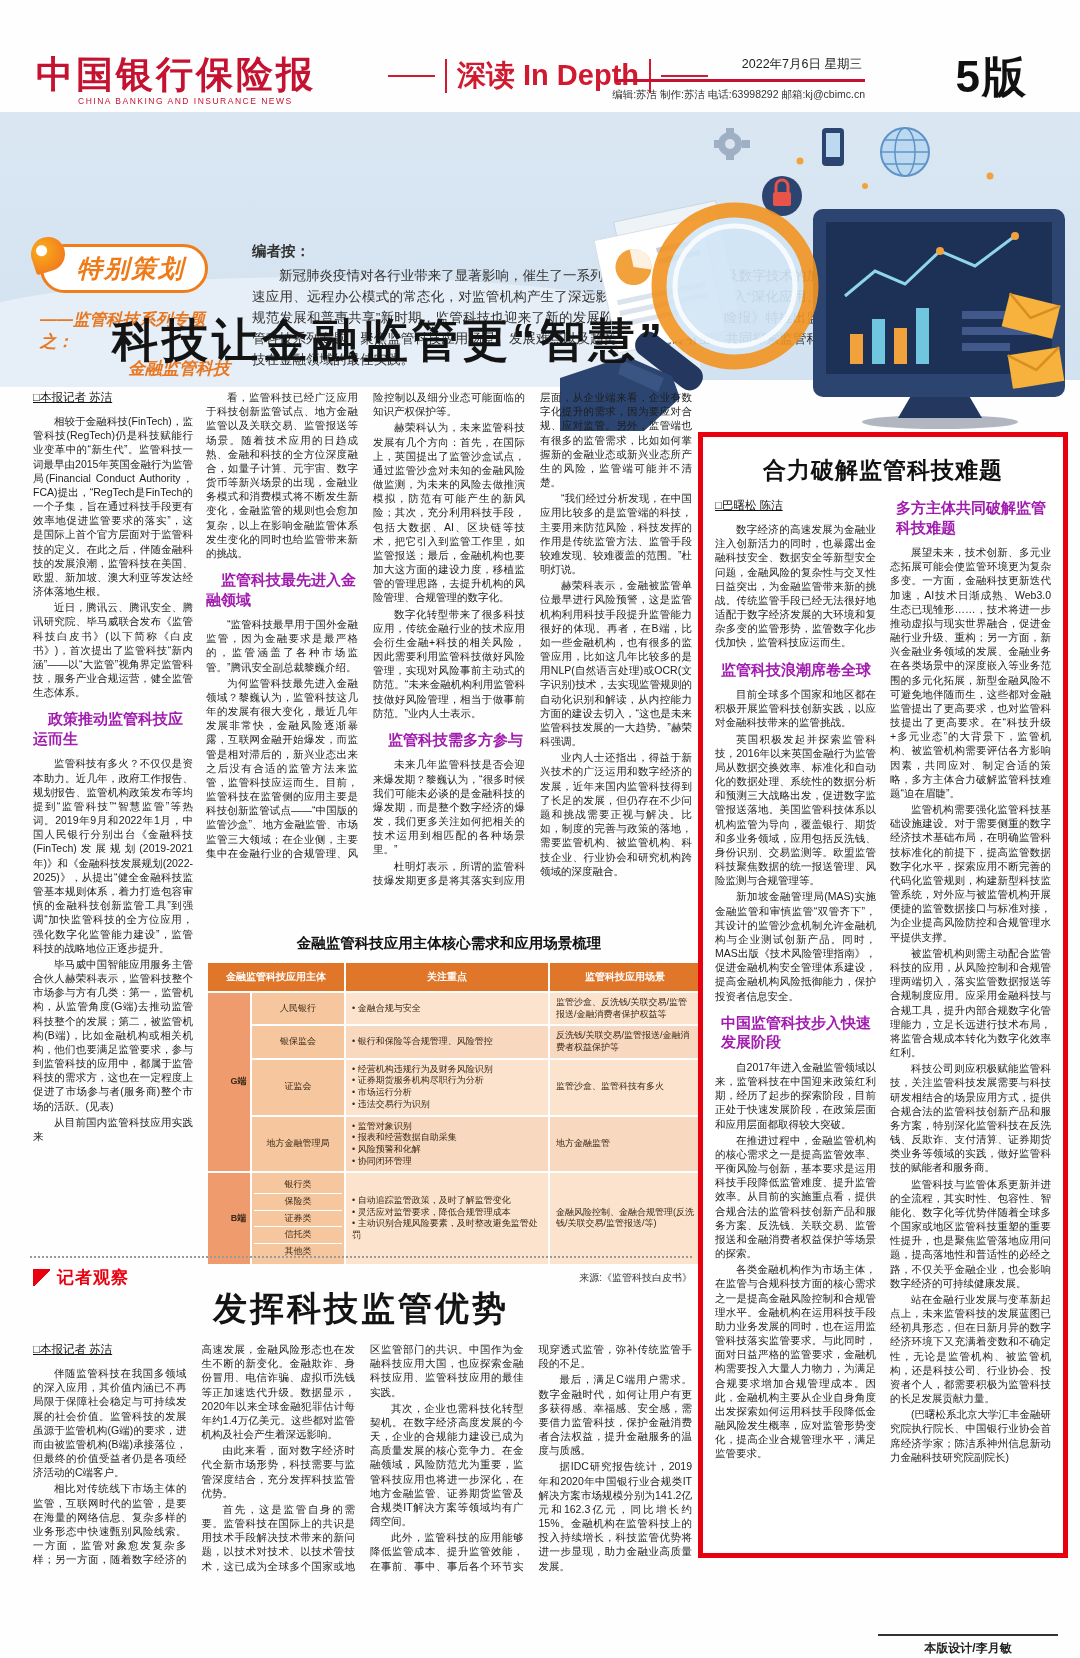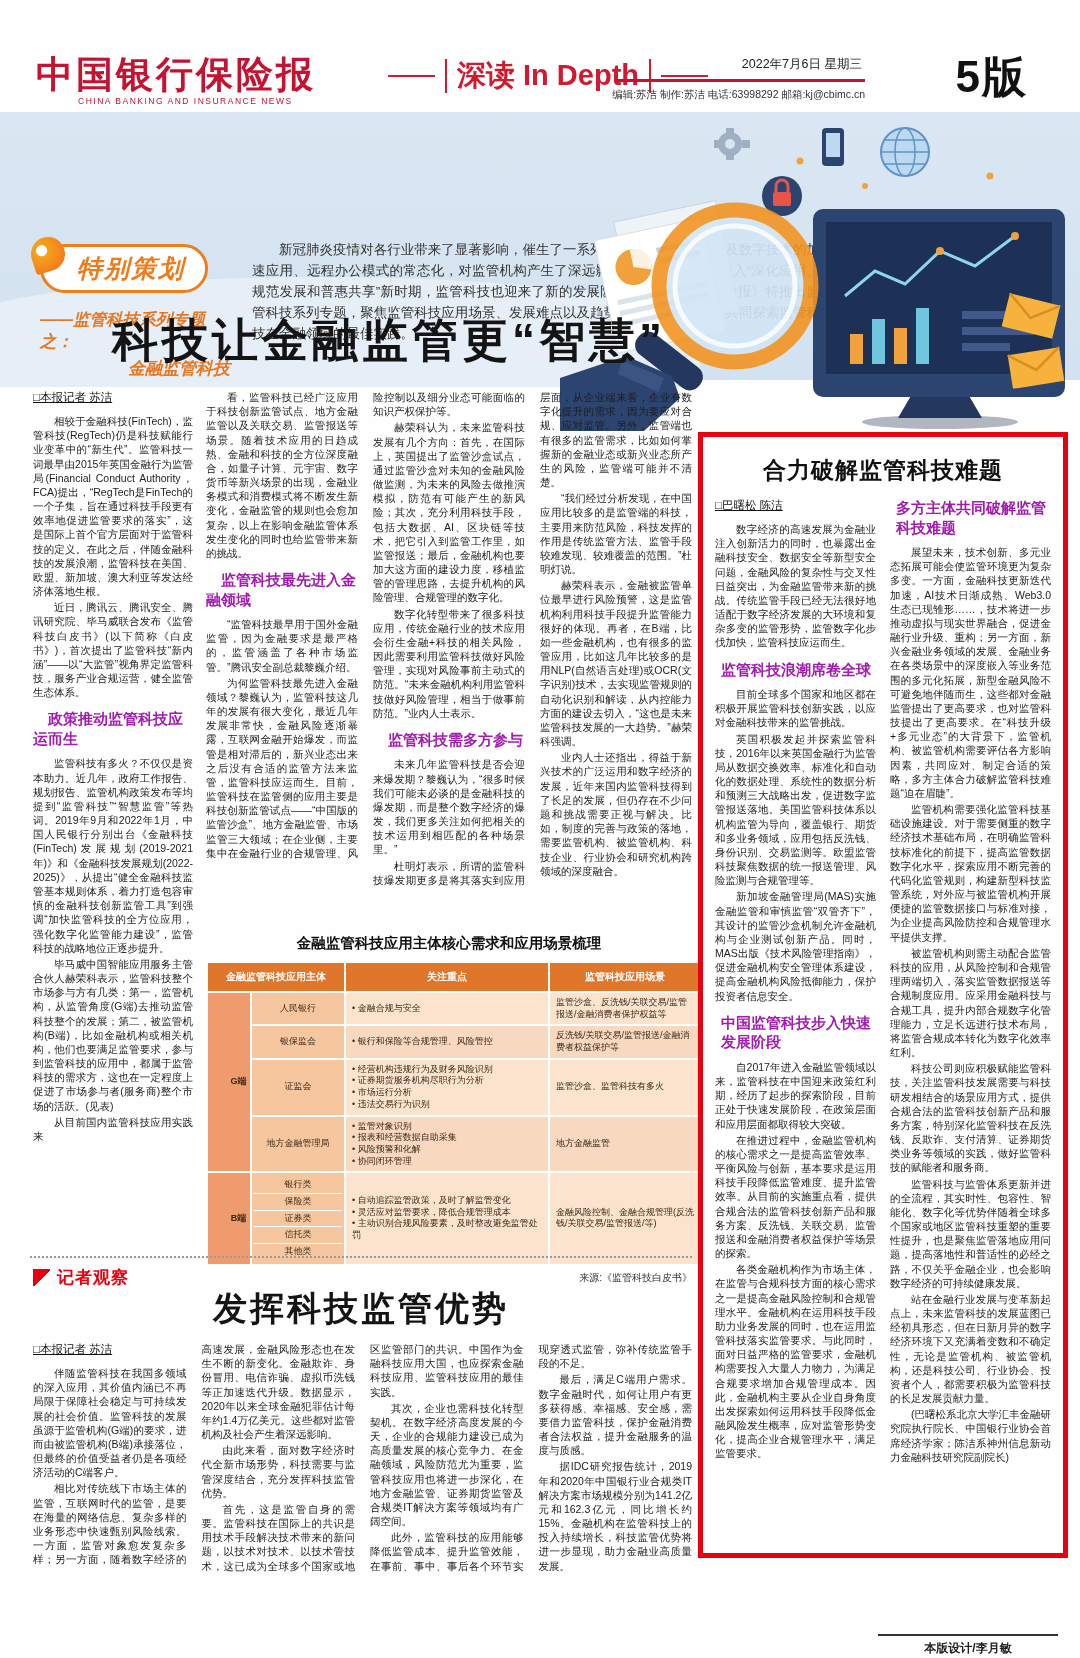--- a/index.html
+++ b/index.html
@@ -98,20 +98,21 @@
   <div class="top-zone">
     <div class="badge-wrap">
       <div class="badge-pill">
         <span class="badge-blob"></span>
         <span>特别策划</span>
       </div>
       <div class="series-line">——监管科技系列专题之：</div>
       <div class="topic-line">金融监管科技</div>
     </div>
     <div class="ednote">
+      <span class="lbl">编者按：</span>
       <span class="txt">新冠肺炎疫情对各行业带来了显著影响，催生了一系列颠覆性变革。线上化及数字技术的加速应用、远程办公模式的常态化，对监管机构产生了深远影响。数字经济发展进入“深化应用、规范发展和普惠共享”新时期，监管科技也迎来了新的发展阶段。《中国银行保险报》特推出监管科技系列专题，聚焦监管科技应用场景、发展难点以及趋势，希望抛砖引玉，共同探索监管科技在金融领域的最佳实践。</span>
     </div>
   </div>
 
   <svg class="illu" viewBox="0 0 520 315">
     <g>
         <circle cx="170" cy="28" r="12" fill="#9fb0c4"></circle>
         <circle cx="170" cy="28" r="5" fill="#d9e4ee"></circle>
       <rect x="166" y="12" width="8" height="8" fill="#9fb0c4"></rect>
         <rect x="166" y="36" width="8" height="8" fill="#9fb0c4"></rect>

